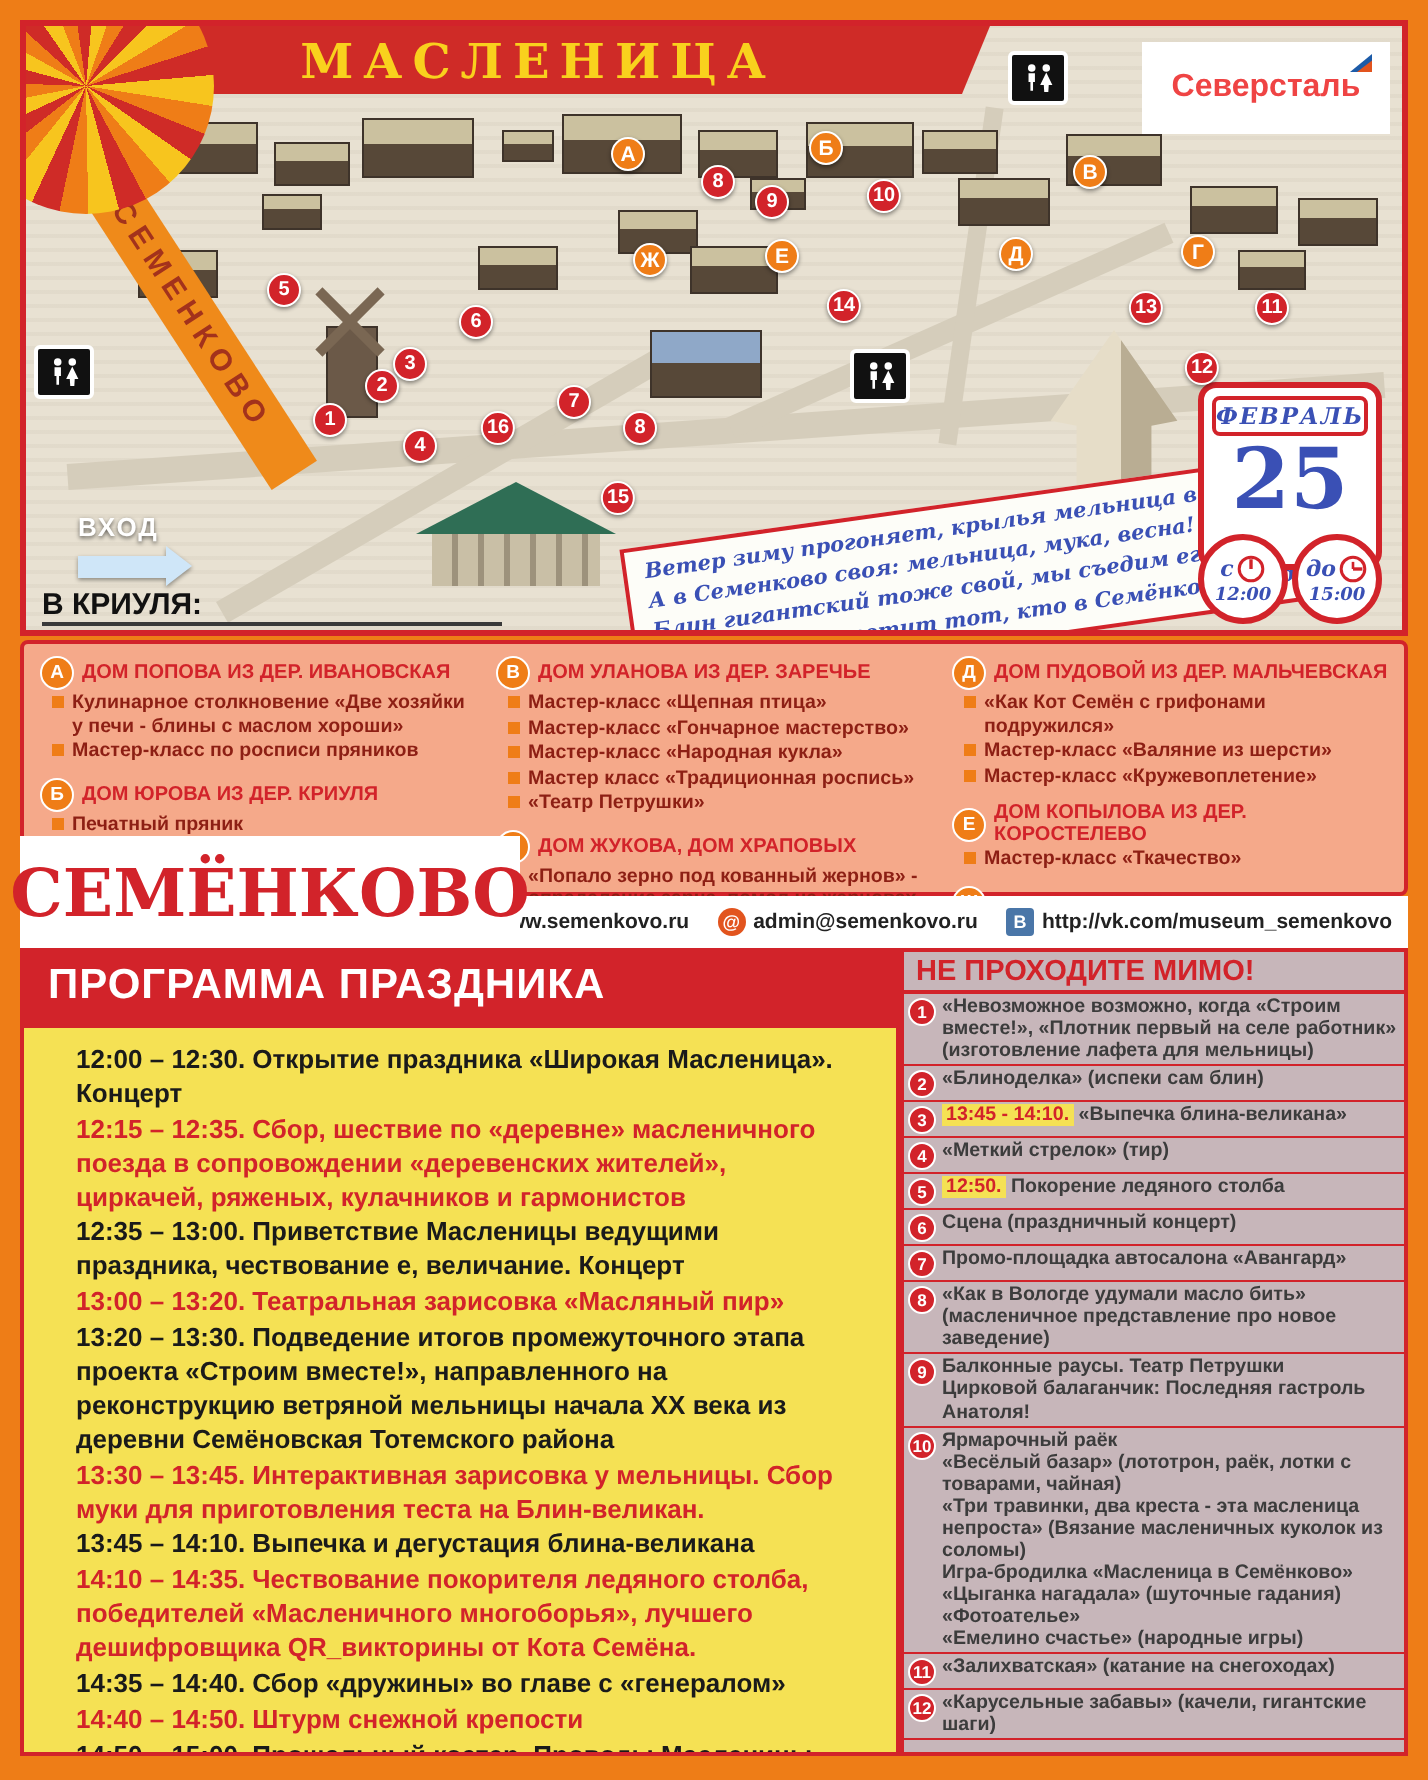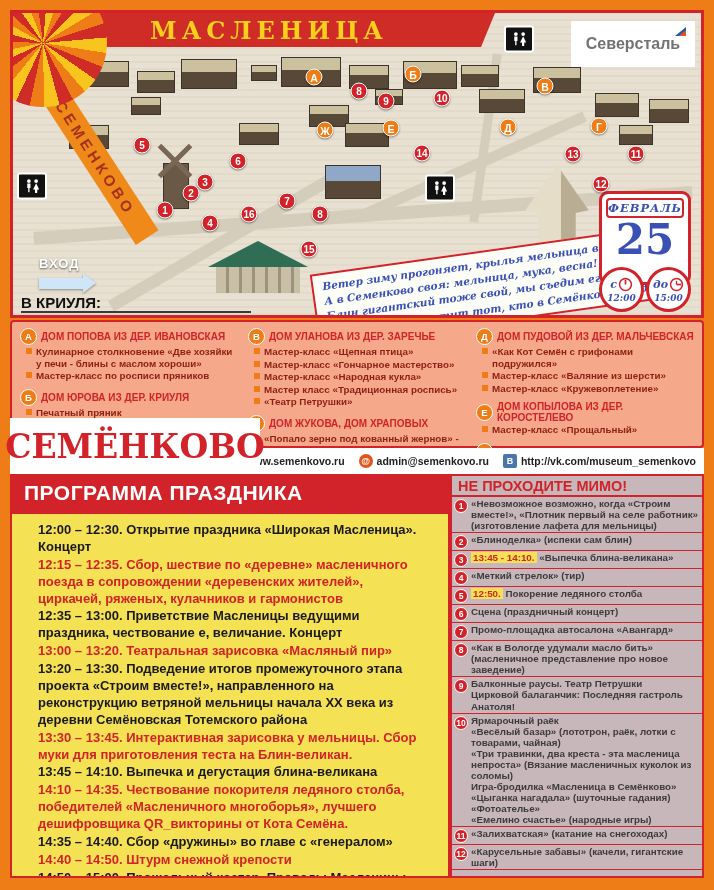--- a/index.html
+++ b/index.html
@@ -25,21 +25,21 @@
           clip-path:polygon(26px 0,100% 0,calc(100% - 14px) 100%,12px 100%,0 55%);
           display:flex;align-items:center;justify-content:center;}
   .banner-text{color:#f9d11d;font-family:"DejaVu Serif",serif;font-weight:bold;font-size:24px;letter-spacing:5px;}
   .fan{position:absolute;left:-34px;top:-34px;width:128px;height:128px;border-radius:50%;z-index:5;
        background:repeating-conic-gradient(from 85deg,#f7c51e 0 14deg,#ef7d17 14deg 27deg,#cf2b27 27deg 40deg);}
   .ribbon{position:absolute;left:42px;top:58px;width:190px;height:27px;background:#ef8a1a;z-index:4;
           transform:rotate(57deg);transform-origin:0 0;display:flex;align-items:center;justify-content:center;
           color:#a3321c;font-weight:bold;font-size:15px;letter-spacing:4px;}
   .sponsor{position:absolute;right:6px;top:8px;width:124px;height:46px;background:#fff;z-index:6;
            display:flex;align-items:center;justify-content:center;gap:2px;}
-  .sponsor-name{color:#737373;font-weight:bold;font-size:16px;}
+  .sponsor-name{color:#ef4444;font-weight:bold;font-size:16px;}
   .sponsor-mark{position:absolute;right:8px;top:5px;}
   .mk{position:absolute;z-index:7;transform:translate(-50%,-50%);min-width:17px;height:17px;border-radius:50%;
       display:flex;align-items:center;justify-content:center;color:#fff;font-weight:bold;font-size:10px;
       border:1.5px solid #fff;box-shadow:0 1px 2px rgba(0,0,0,.45);box-sizing:border-box;padding:0 2px;}
   .mk-num{background:#d2232a;}
   .mk-let{background:#ef7d17;font-size:10.5px;}
   .wc{position:absolute;z-index:6;transform:translate(-50%,-50%);width:26px;height:23px;background:#111;
       border:2px solid #fff;border-radius:3px;display:flex;align-items:center;justify-content:center;}
   .entrance{position:absolute;left:26px;top:243px;z-index:7;}
   .entrance-label{color:#fff;font-weight:bold;font-size:13px;text-shadow:0 1px 2px rgba(0,0,0,.6);letter-spacing:1px;}
@@ -348,21 +348,21 @@
               <span>Мастер-класс «Кружевоплетение»</span>
             </div>
           </div>
           <div class="hentry">
             <div class="htitle">
               <span class="hletter">Е</span>
               <span class="hname">ДОМ КОПЫЛОВА ИЗ ДЕР. КОРОСТЕЛЕВО</span>
             </div>
             <div class="hitem">
               <span class="bullet"></span>
-              <span>Мастер-класс «Прощальный»</span>
+              <span>Мастер-класс «Ткачество»</span>
             </div>
           </div>
           <div class="hentry">
             <div class="htitle">
               <span class="hletter">Ж</span>
               <span class="hname">ДОМ ХРАПОВЫХ ИЗ ДЕР. БОР</span>
             </div>
             <div class="hitem">
               <span class="bullet"></span>
               <span>Экспозиционный показ</span>

